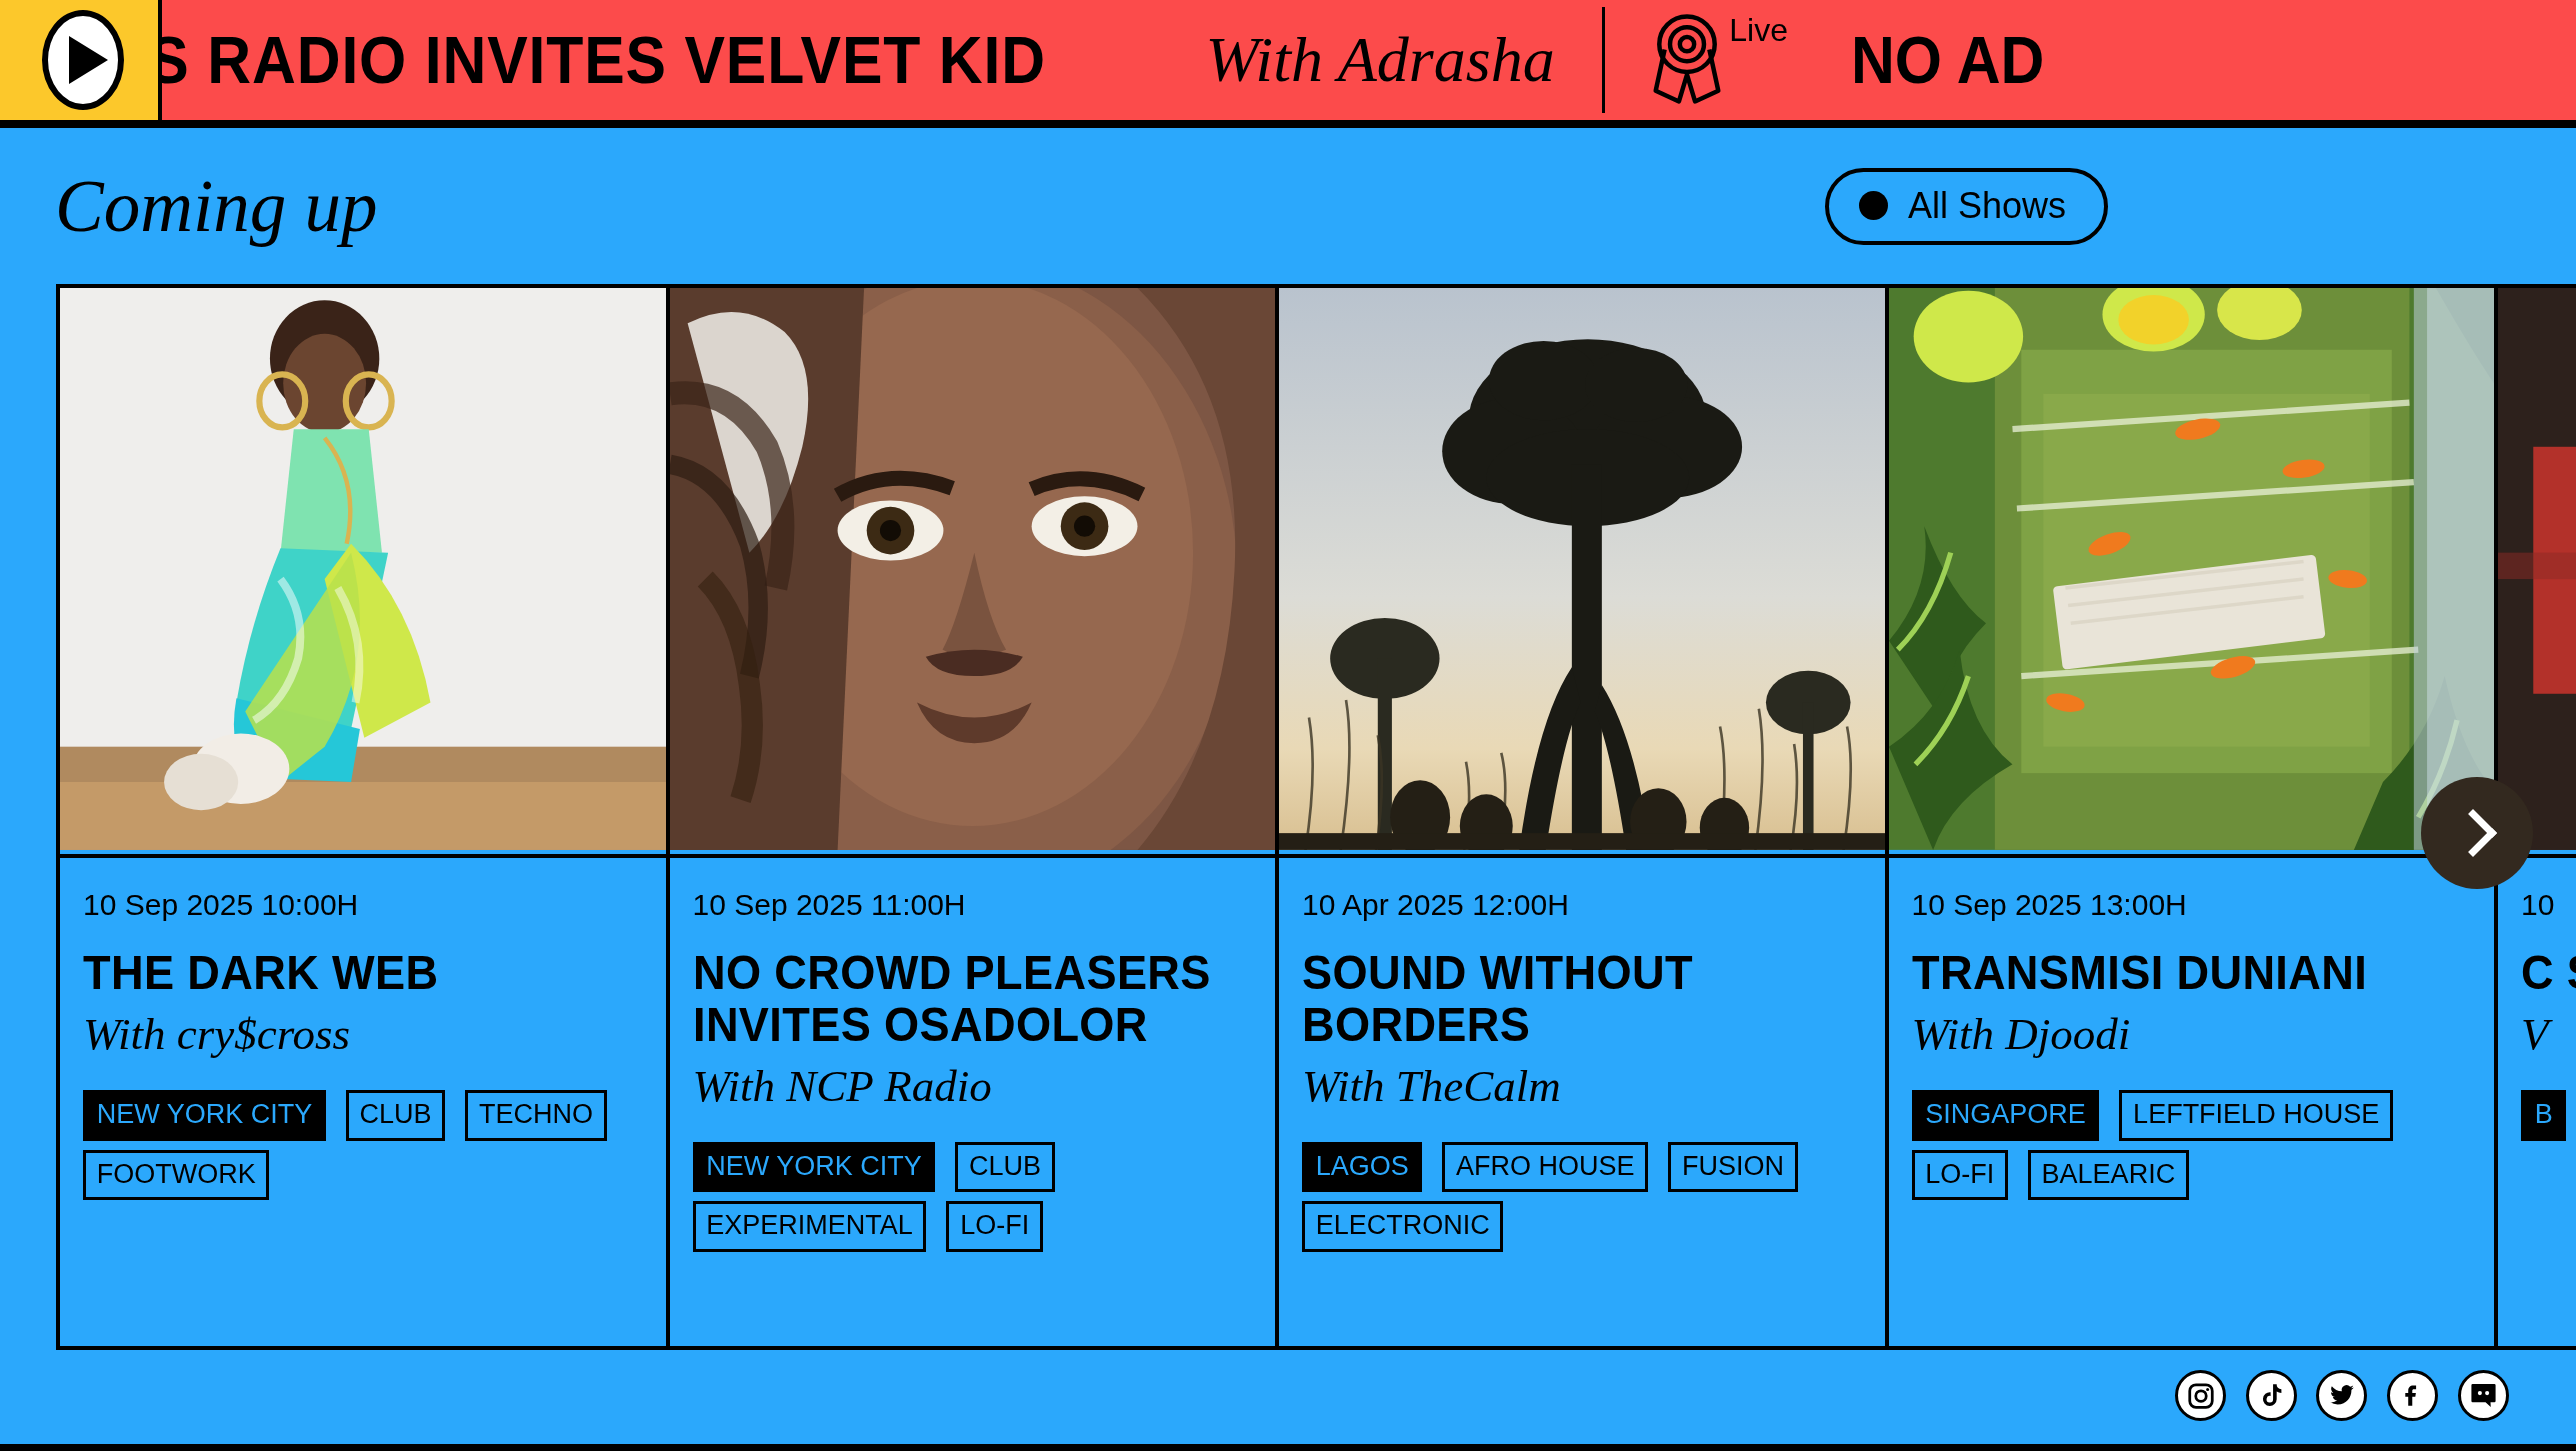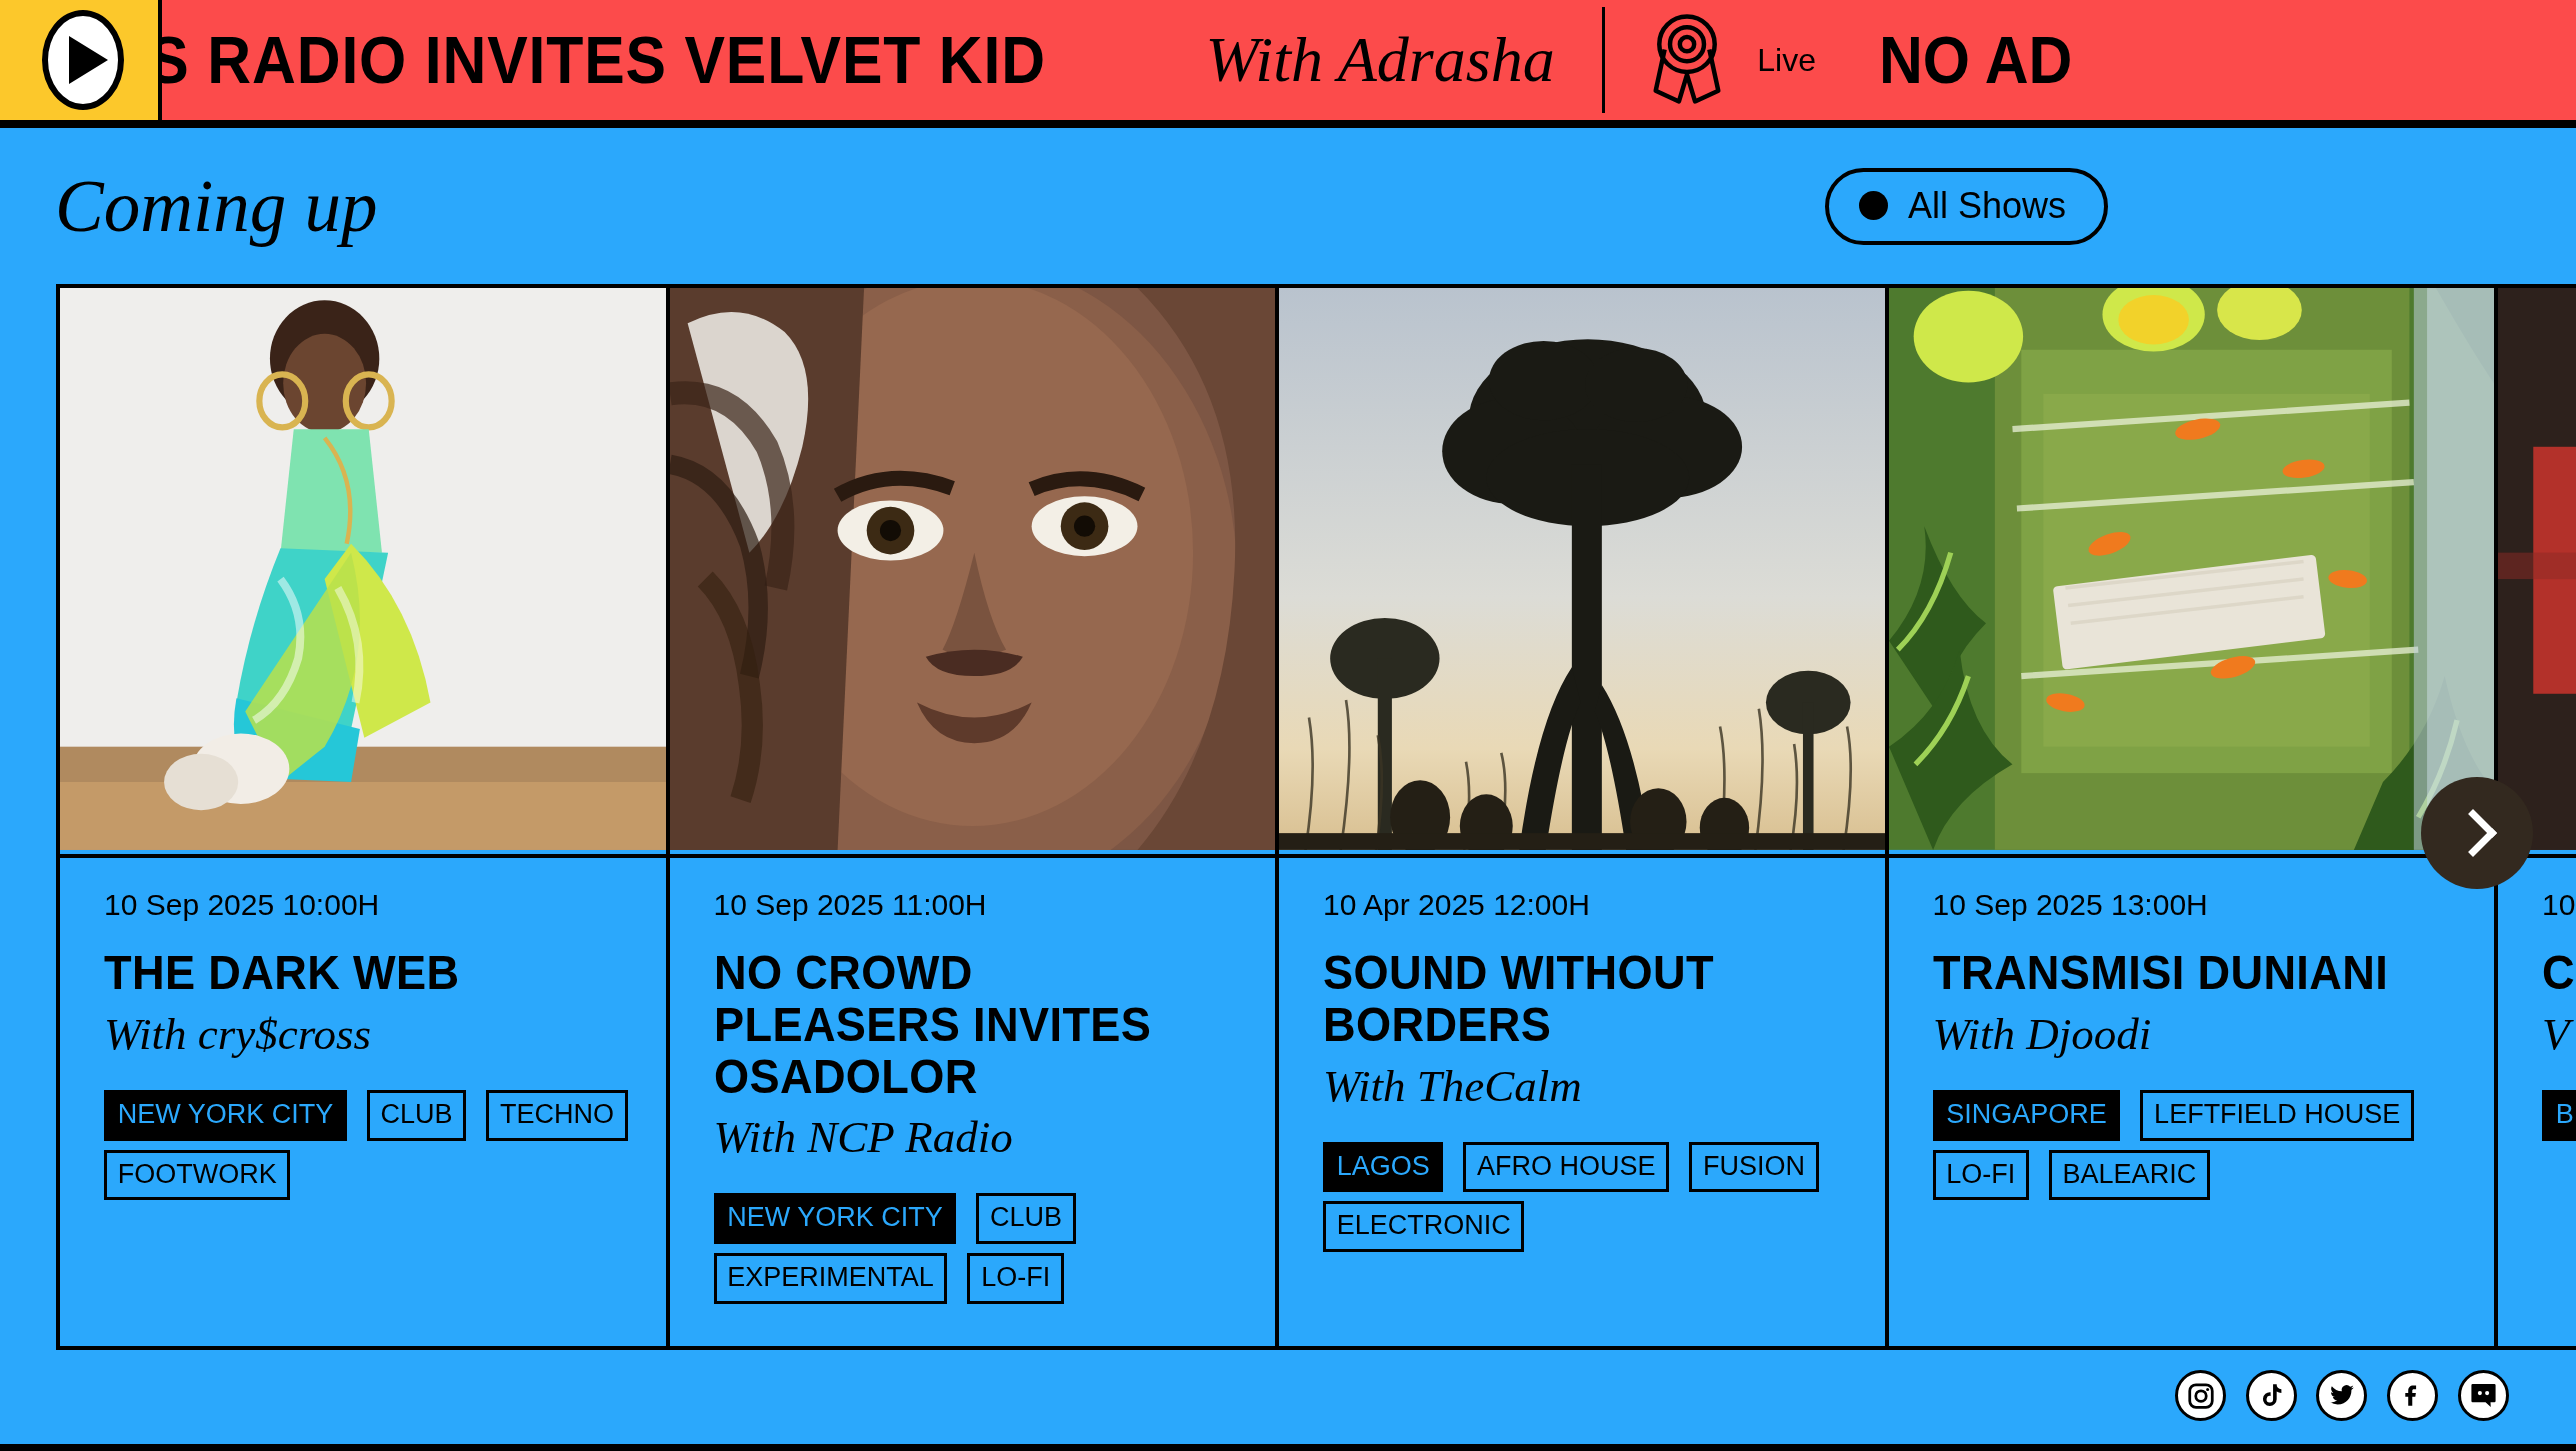--- a/index.html
+++ b/index.html
@@ -65,21 +65,21 @@
     color: #000;
     margin-left: 78px;
     white-space: nowrap;
   }
   .ticker-divider {
     width: 3.6px; height: 106px;
     background: #000;
     margin: 0 47px;
     flex: none;
   }
-  .live-wrap { display: flex; align-items: center; gap: 35px; flex: none; }
+  .live-wrap { display: flex; gap: 7px; flex: none; }
   .live-label { font-size: 32px; color: #000; }
   .ticker-title2 {
     font-family: "Liberation Sans Narrow", "Liberation Sans", sans-serif;
     font-weight: 700;
     font-size: 66px;
     color: #000;
     margin-left: 63px;
     transform: scaleX(0.92);
     transform-origin: left center;
     text-transform: uppercase;
@@ -128,21 +128,21 @@
     flex: none;
     overflow: hidden;
   }
   .card-img {
     height: 570px;
     border-bottom: 4.5px solid #000;
     position: relative;
     overflow: hidden;
     flex: none;
   }
-  .card-body { padding: 30px 32px 0 44px; }
+  .card-body { padding: 30px 32px 0 23px; }
   .card-date { font-size: 30px; color: #000; margin-bottom: 25px; }
   .card-title {
     font-family: "Liberation Sans Narrow", "Liberation Sans", sans-serif;
     font-weight: 700;
     font-size: 48px;
     line-height: 1.08;
     color: #000;
     text-transform: uppercase;
     transform: scaleX(0.94);
     transform-origin: left top;

